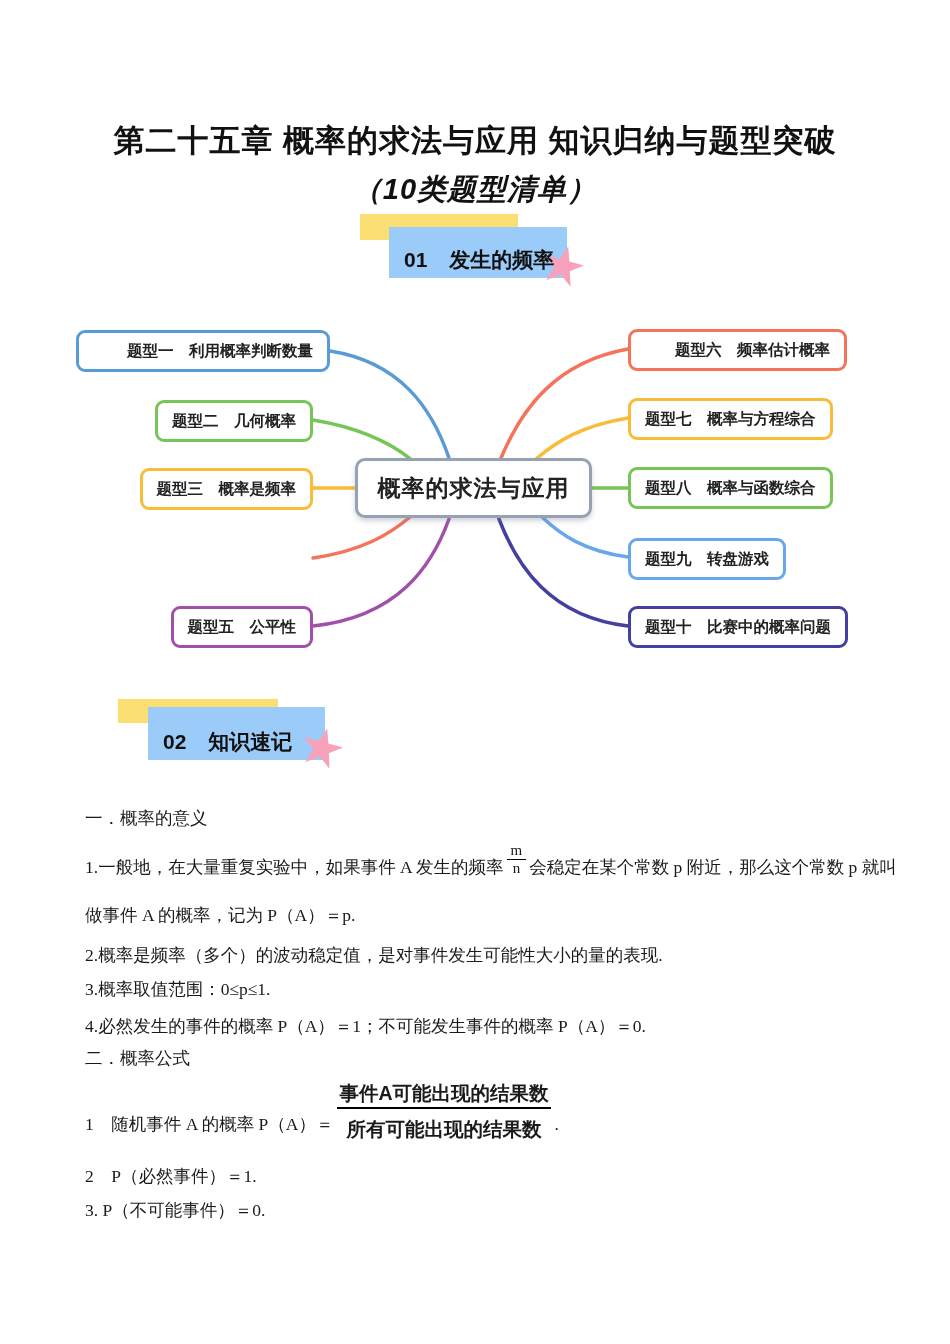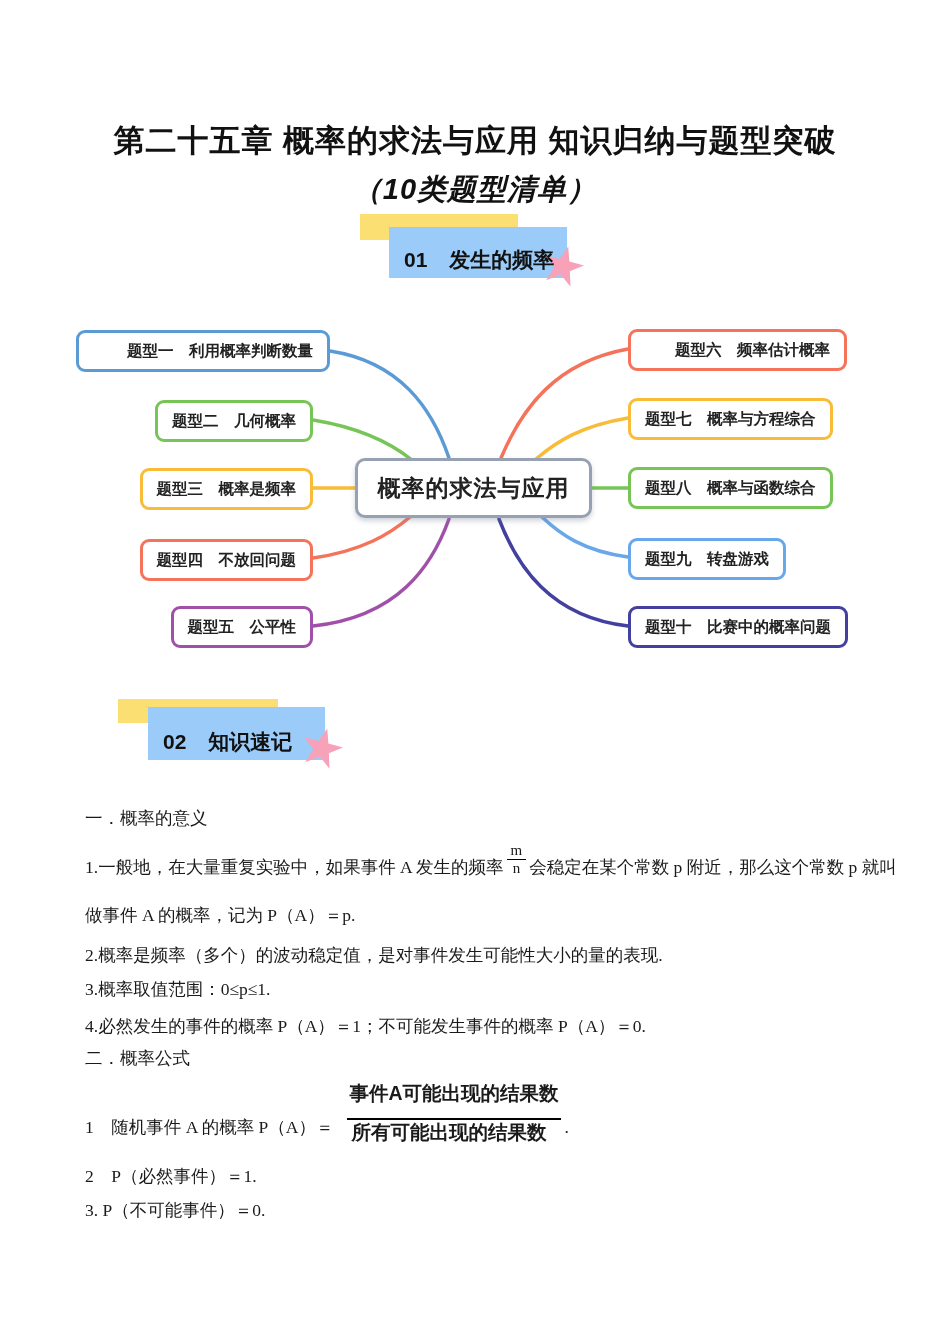--- a/index.html
+++ b/index.html
@@ -76,22 +76,22 @@
     display:inline-block;text-align:center;vertical-align:baseline;
     font-size:15px;line-height:15px;margin:0 3px;
   }
   .frac-sm .ft{border-bottom:1.5px solid #000;padding:0 4px 1px 4px;display:block;}
   .frac-sm .fb{display:block;padding-top:1px;}
   .frac-lg{
     display:inline-block;text-align:center;vertical-align:-6px;
     font-family:"Liberation Sans","DejaVu Sans",sans-serif;font-weight:bold;
     font-size:19.5px;line-height:21px;margin:0 4px;
   }
-  .frac-lg .ft{border-bottom:2px solid #000;padding:0 2px 14px 2px;display:block;margin-left:10px;}
-  .frac-lg .fb{display:block;padding-top:2px;}
+  .frac-lg .ft{border-bottom:2px solid #000;padding:0 2px 3px 2px;display:block;}
+  .frac-lg .fb{display:block;padding-top:2px;margin-top:8px;}
 </style>
 </head>
 <body>
 
 <div class="page">
 
   <h1 class="title-l1">第二十五章 概率的求法与应用 知识归纳与题型突破</h1>
   <h1 class="title-l2">（10类题型清单）</h1>
 
   <div class="accent-yellow h1-yellow" style="background-color: rgb(251, 223, 115);"></div>
@@ -114,21 +114,20 @@
     <path d="M 628,418 C 580,426 556,442 536,459" fill="none" stroke-width="3.5" stroke-linecap="round" stroke="#F9BC38"></path>
     <path d="M 587,488 L 628,488" fill="none" stroke-width="3.5" stroke-linecap="round" stroke="#77C556"></path>
     <path d="M 628,557 C 583,551 560,534 542,517" fill="none" stroke-width="3.5" stroke-linecap="round" stroke="#68A7E9"></path>
     <path d="M 628,626 C 550,617 517,566 499,519" fill="none" stroke-width="3.5" stroke-linecap="round" stroke="#4340A0"></path>
   </svg>
 
   <div class="mnode center" style="border-color: rgb(151, 161, 180);">概率的求法与应用</div>
   <div class="mnode ln0" style="border-color: rgb(91, 155, 213);">题型一　利用概率判断数量</div>
   <div class="mnode ln1" style="border-color: rgb(119, 197, 86);">题型二　几何概率</div>
   <div class="mnode ln2" style="border-color: rgb(249, 188, 56);">题型三　概率是频率</div>
-  <div class="mnode ln3" style="border-color: rgb(244, 115, 90);">题型四　不放回问题</div>
   <div class="mnode ln4" style="border-color: rgb(160, 80, 168);">题型五　公平性</div>
   <div class="mnode rn0" style="border-color: rgb(244, 115, 90); padding-left: 44px;">题型六　频率估计概率</div>
   <div class="mnode rn1" style="border-color: rgb(249, 188, 56);">题型七　概率与方程综合</div>
   <div class="mnode rn2" style="border-color: rgb(119, 197, 86);">题型八　概率与函数综合</div>
   <div class="mnode rn4" style="border-color: rgb(67, 64, 160);">题型十　比赛中的概率问题</div>
   <div class="mnode rn3" style="border-color: rgb(104, 167, 233);">题型九　转盘游戏</div>
 
   <div class="accent-yellow h2-yellow" style="background-color: rgb(251, 223, 115);"></div>
   <div class="banner-blue h2-blue" style="background-color: rgb(155, 203, 248);"></div>
   <svg class="star-svg h2-star" width="42" height="42" viewBox="0 0 100 100">

